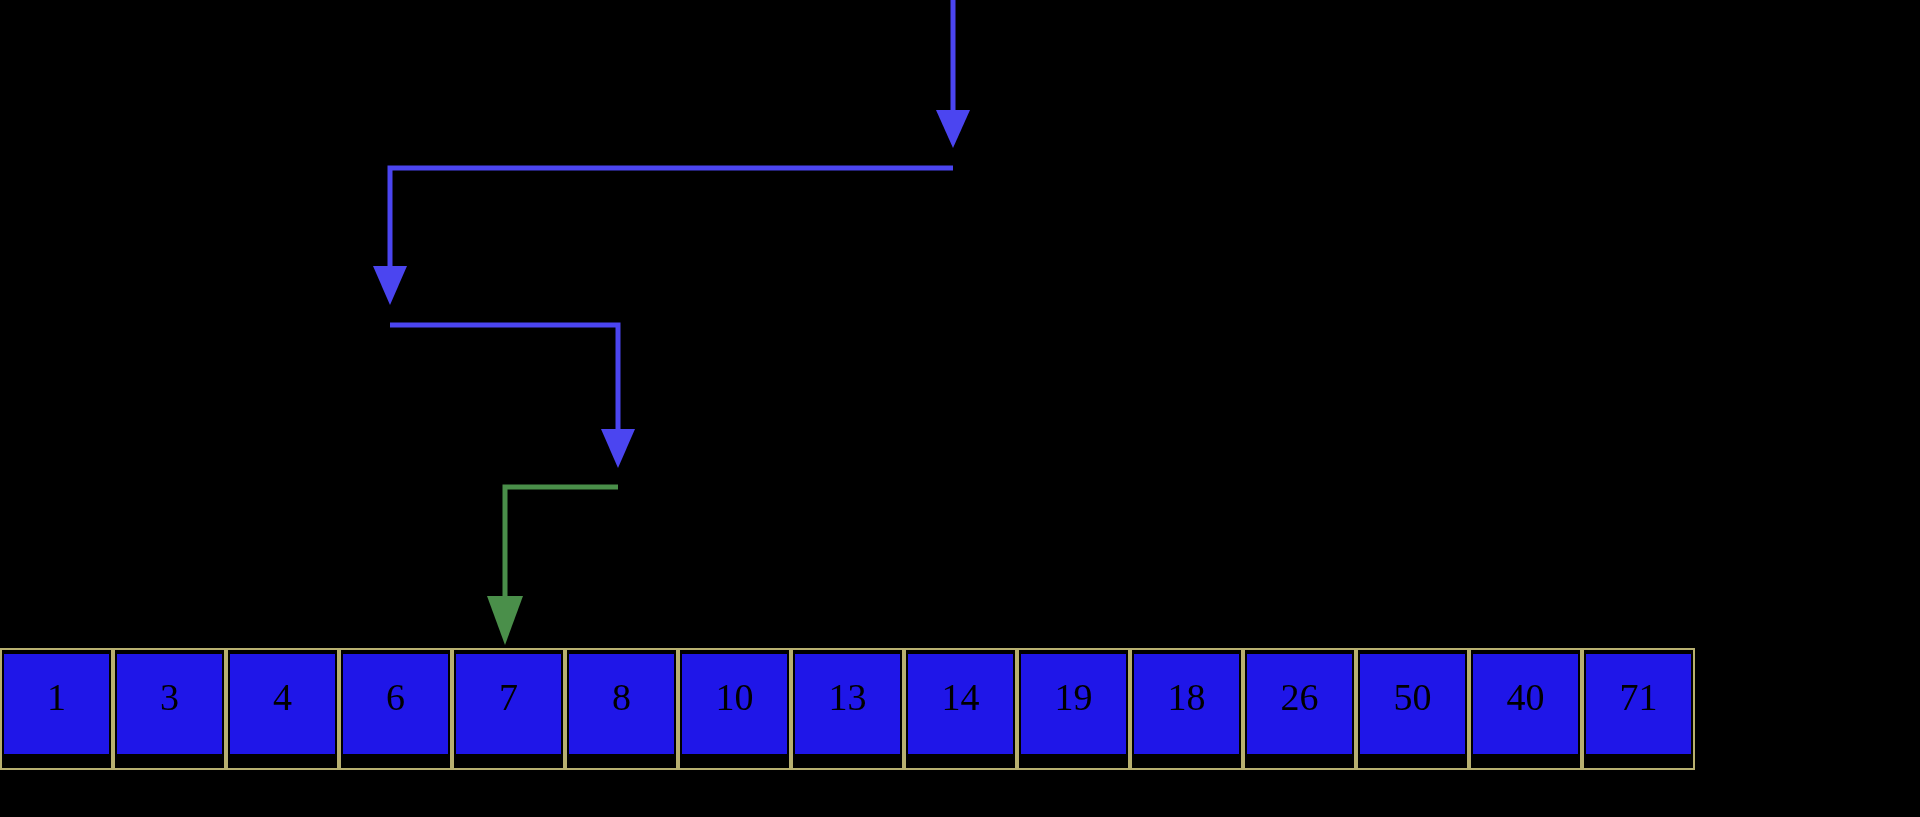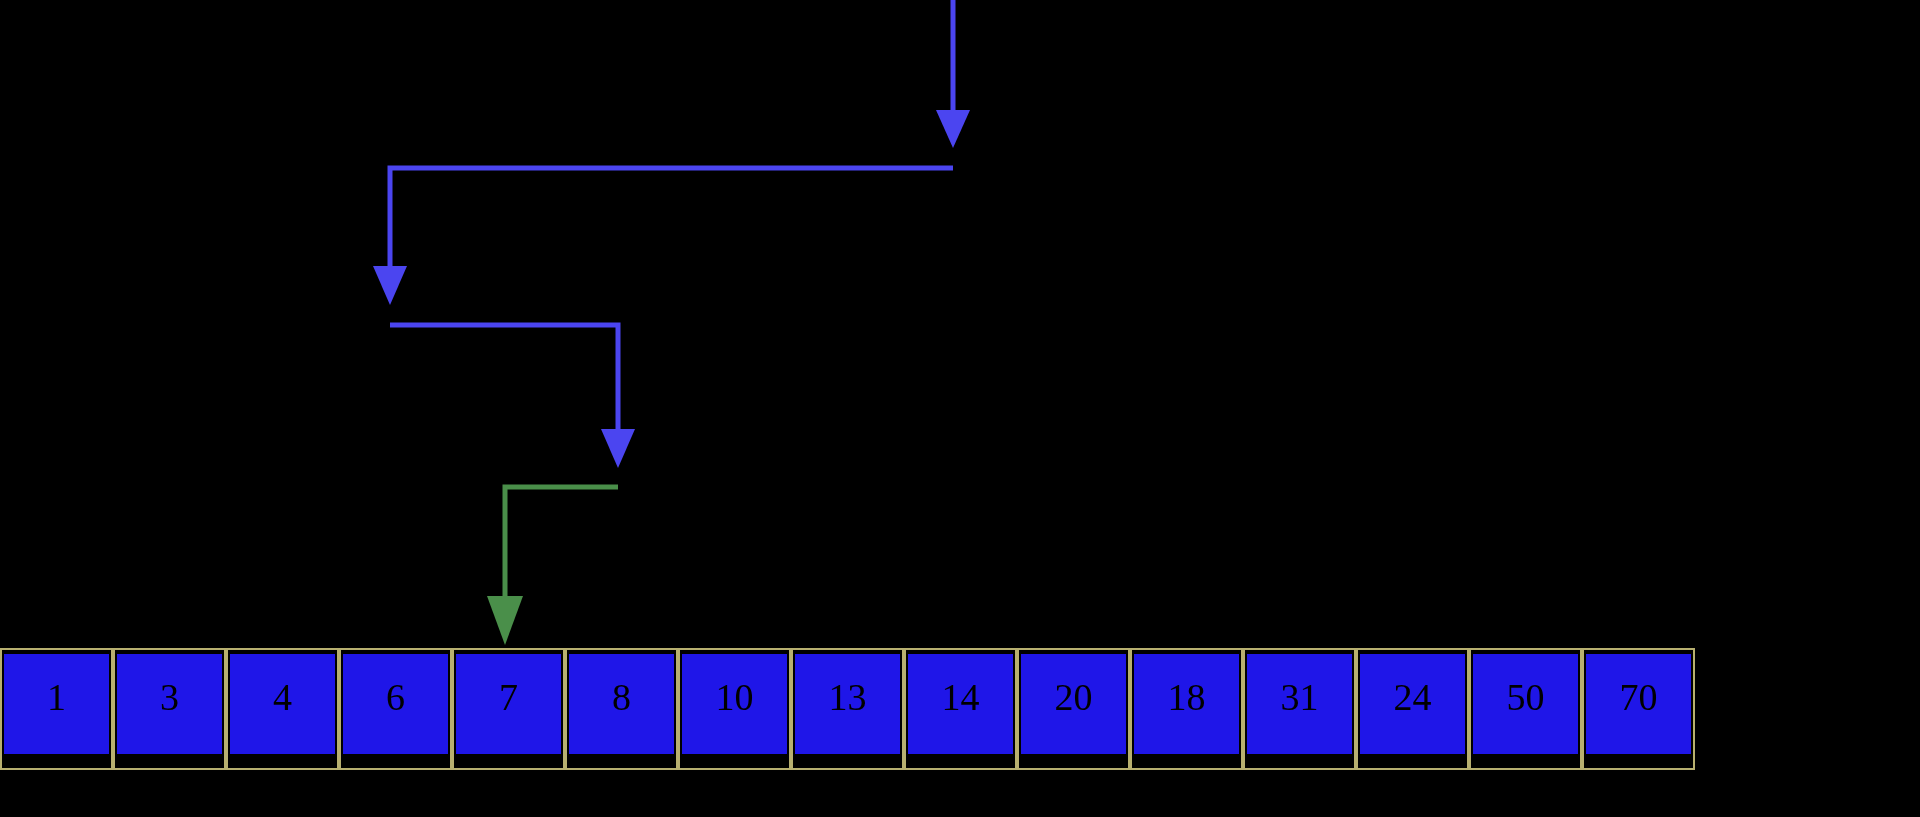--- a/index.html
+++ b/index.html
@@ -157,50 +157,50 @@
     </div>
 
     <div class="cell">
       <div class="cell-box"></div>
       <div class="cell-value">14</div>
       <div class="cell-index">8</div>
     </div>
 
     <div class="cell">
       <div class="cell-box"></div>
-      <div class="cell-value">20</div>
+      <div class="cell-value">19</div>
       <div class="cell-index">9</div>
     </div>
 
     <div class="cell">
       <div class="cell-box"></div>
       <div class="cell-value">18</div>
       <div class="cell-index">10</div>
     </div>
 
     <div class="cell">
       <div class="cell-box"></div>
-      <div class="cell-value">31</div>
+      <div class="cell-value">26</div>
       <div class="cell-index">18</div>
     </div>
 
-    <div class="cell">
-      <div class="cell-box"></div>
-      <div class="cell-value">24</div>
-      <div class="cell-index">12</div>
-    </div>
 
     <div class="cell">
       <div class="cell-box"></div>
       <div class="cell-value">50</div>
       <div class="cell-index">13</div>
     </div>
 
     <div class="cell">
       <div class="cell-box"></div>
-      <div class="cell-value">70</div>
+      <div class="cell-value">40</div>
       <div class="cell-index">14</div>
     </div>
 
 
+    <div class="cell">
+      <div class="cell-box"></div>
+      <div class="cell-value">71</div>
+      <div class="cell-index">16</div>
+    </div>
 
   </div>
 </div>
 
 </body></html>

